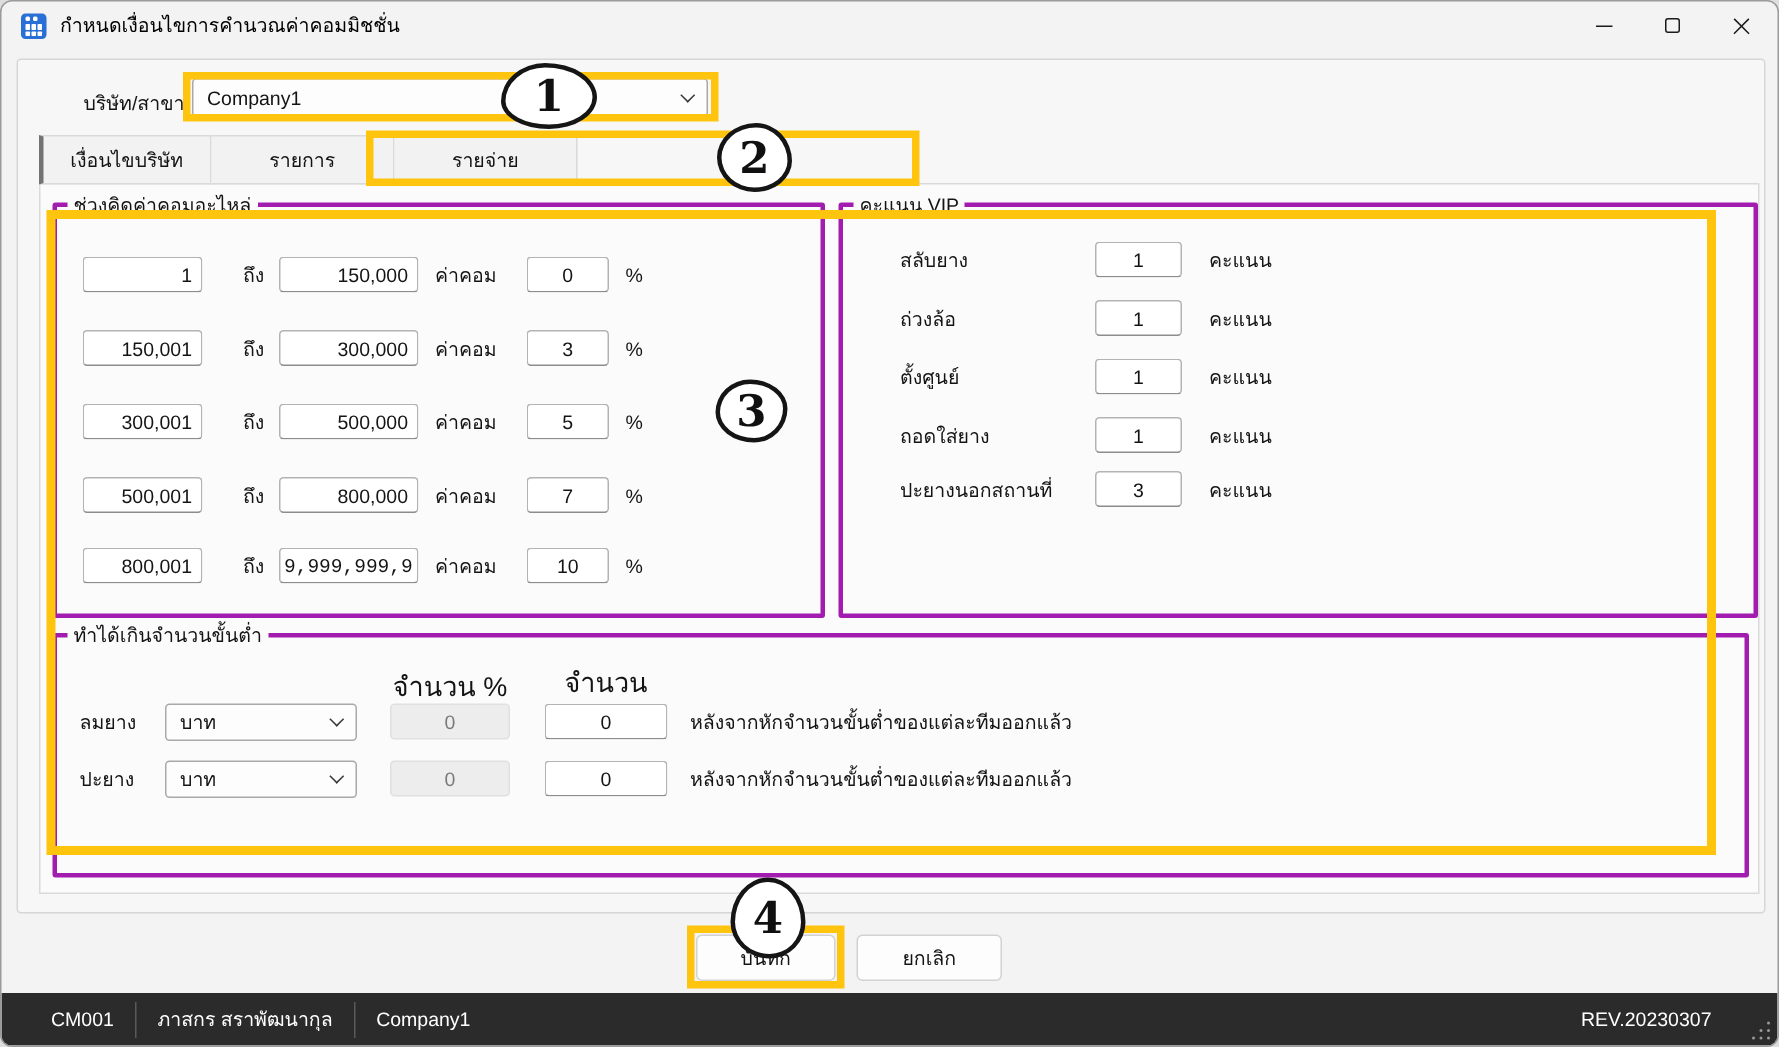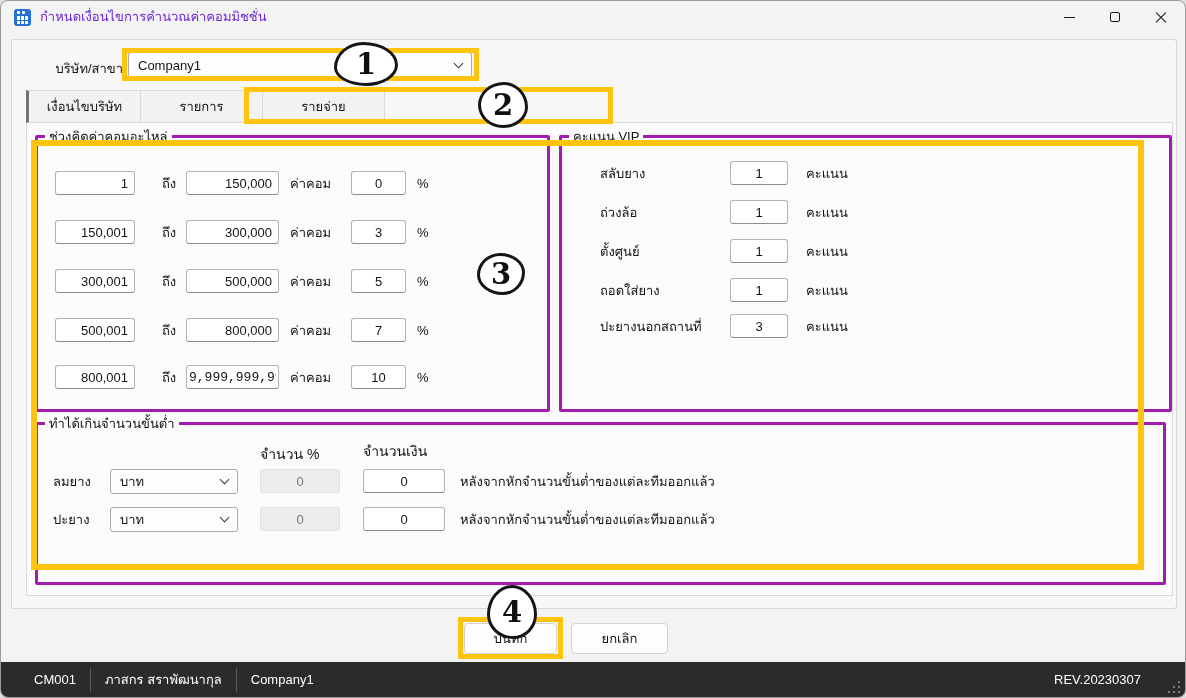--- a/index.html
+++ b/index.html
@@ -5,21 +5,21 @@
   html,body{margin:0;padding:0;background:#dedede;font-family:"Liberation Sans","DejaVu Sans",sans-serif;}
   *{box-sizing:border-box;}
   .window{position:relative;width:1186px;height:698px;background:#f3f3f3;border:1px solid #9a9a9a;border-radius:8px;overflow:hidden;}
   
   .titlebar{position:absolute;left:0;top:0;right:0;height:32px;}
   .app-icon{position:absolute;left:13px;top:8px;width:17px;height:17px;background:var(--titlebar_icon,#2a6fd6);border-radius:3px;padding:2px 2.5px;}
   .app-icon .dots{display:flex;gap:2px;margin-bottom:2px;}
   .app-icon .dots i{width:3px;height:3px;background:#fff;border-radius:1px;}
   .app-icon .cells{display:grid;grid-template-columns:1fr 1fr 1fr;gap:1px;}
   .app-icon .cells i{height:3.5px;background:#fff;border-radius:0.5px;}
-  .title-text{position:absolute;left:39px;top:0;line-height:32px;font-size:13px;color:#6d28d9;}
+  .title-text{position:absolute;left:39px;top:0;line-height:32px;font-size:13px;color:#000000;}
   .win-btns{position:absolute;right:1px;top:0;display:flex;}
   .win-btn{width:46px;height:32px;display:flex;align-items:center;justify-content:center;cursor:default;}
   .g-min{width:11px;height:1px;background:#1a1a1a;}
   .g-max{width:10px;height:10px;border:1px solid #1a1a1a;border-radius:2px;}
   .g-close{position:relative;width:12px;height:12px;}
   .g-close::before,.g-close::after{content:"";position:absolute;left:-1px;top:5.5px;width:14px;height:1.2px;background:#1a1a1a;}
   .g-close::before{transform:rotate(45deg);}
   .g-close::after{transform:rotate(-45deg);}
   
   .outer-panel{position:absolute;left:10px;top:38px;width:1166px;height:570px;background:#f7f7f7;border:1px solid #d6d6d6;border-radius:3px;}
@@ -52,21 +52,21 @@
   .c-row{position:absolute;left:17px;display:flex;align-items:center;height:24px;}
   .c-row .to-lbl{margin:0 7px 0 27px;width:17px;}
   .c-row .comm-lbl{margin-left:11px;width:38px;}
   .c-row .pct-inp{margin-left:23px;}
   .c-row .pct-lbl{margin-left:11px;}
   
   .v-row{position:absolute;left:38px;display:flex;align-items:center;height:24px;}
   .v-row .v-lbl{width:130px;}
   .v-row .v-unit{margin-left:18px;}
   
-  .min-h{position:absolute;font-size:14px;color:#141414;text-align:left;}
+  .min-h{position:absolute;font-size:18px;color:#141414;text-align:center;}
   #min-h1{left:222px;top:18px;width:80px;}
   #min-h2{left:325px;top:15px;width:82px;}
   .m-row{position:absolute;left:15px;display:flex;align-items:center;height:26px;}
   .m-row .m-lbl{width:57px;}
   .m-row .m-combo{width:128px;height:25px;}
   .m-row .m-pct{margin-left:22px;}
   .m-row .m-amt{margin-left:23px;}
   .m-row .m-note{margin-left:15px;}
   
   .btn{position:absolute;height:31px;background:#fdfdfd;border:1px solid #d2d2d2;border-radius:4px;font-size:13px;color:#141414;display:flex;align-items:center;justify-content:center;font-family:inherit;}

